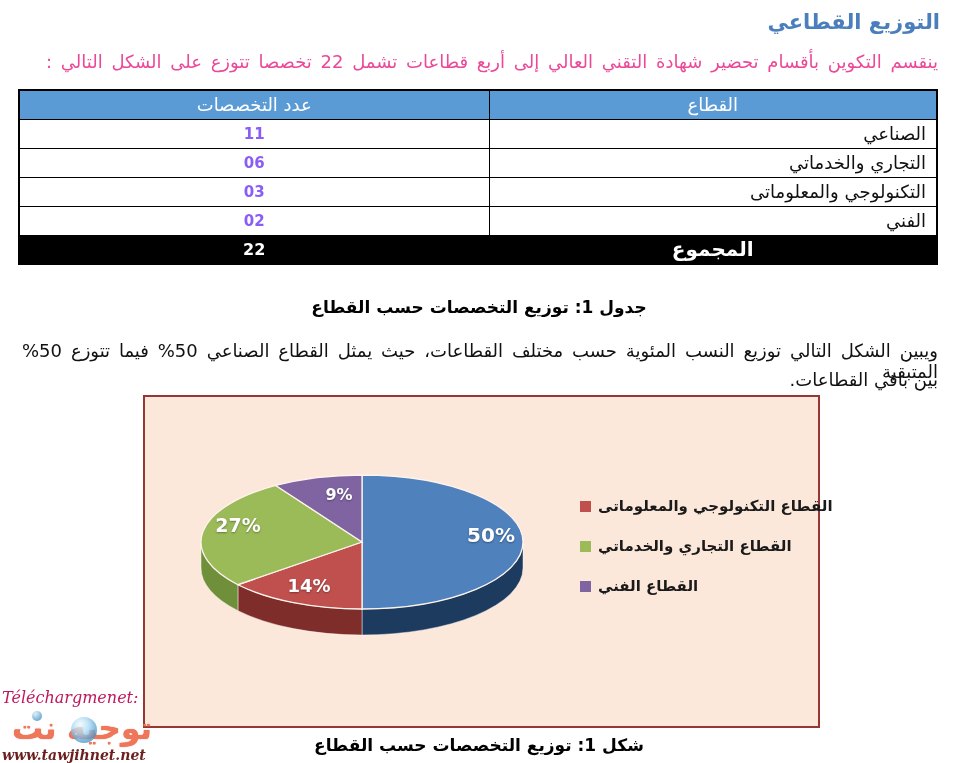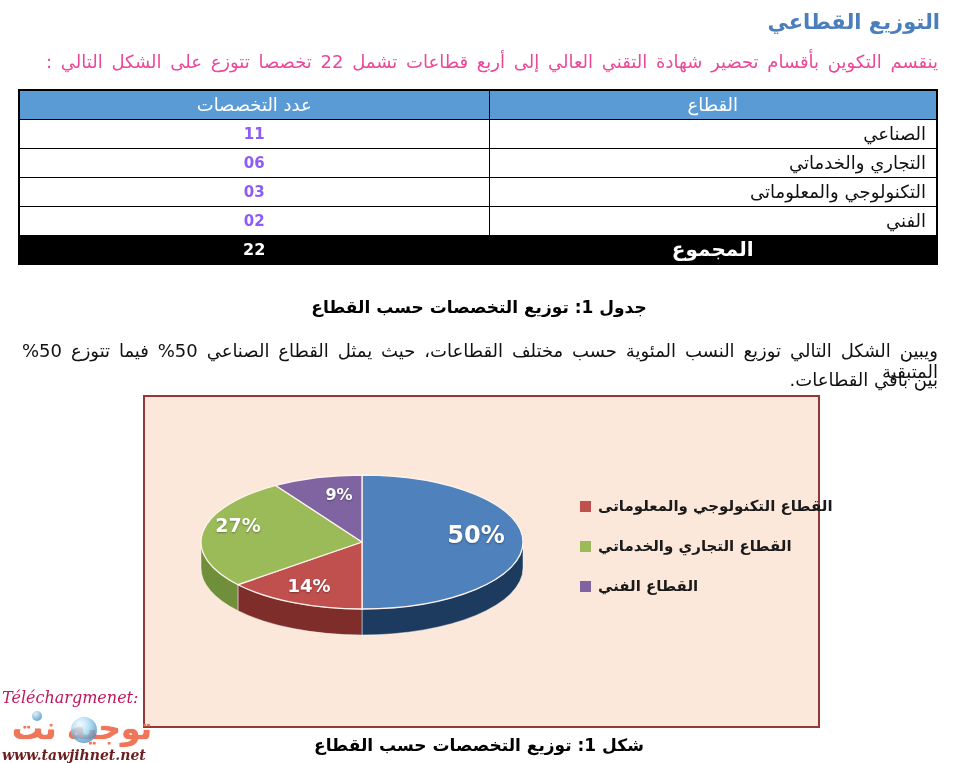--- a/index.html
+++ b/index.html
@@ -67,21 +67,21 @@
   .chart-box {
     position:absolute; top:395px; left:143px; width:677px; height:333px; z-index:1;
     background:#fce8da; border:2px solid #953735; direction:ltr;
   }
   .chart-box svg { position:absolute; left:0; top:0; }
   .slice-label {
     position:absolute; z-index:3; color:#fff; font-weight:bold;
     transform:translate(-50%,-50%); text-shadow:0 1px 2px rgba(0,0,0,.35);
     font-family:"DejaVu Sans", sans-serif;
   }
-  .lbl-0 { left:331px; top:138px; font-size:24px; }
+  .lbl-0 { left:346px; top:138px; font-size:20px; }
   .lbl-1 { left:164px; top:188px; font-size:18px; }
   .lbl-2 { left:93px;  top:128px; font-size:19px; }
   .lbl-3 { left:194px; top:97px;  font-size:16px; }
 
   .legend { position:absolute; left:435px; top:96px; z-index:3; display:flex; flex-direction:column; gap:14px; }
   .legend-row { display:flex; align-items:center; gap:7px; height:26px; direction:ltr; }
   .legend-marker { width:11px; height:11px; flex:0 0 11px; }
   .legend-label { font-size:15px; font-weight:bold; color:#1a1a1a; direction:rtl; white-space:nowrap; }
 
   

